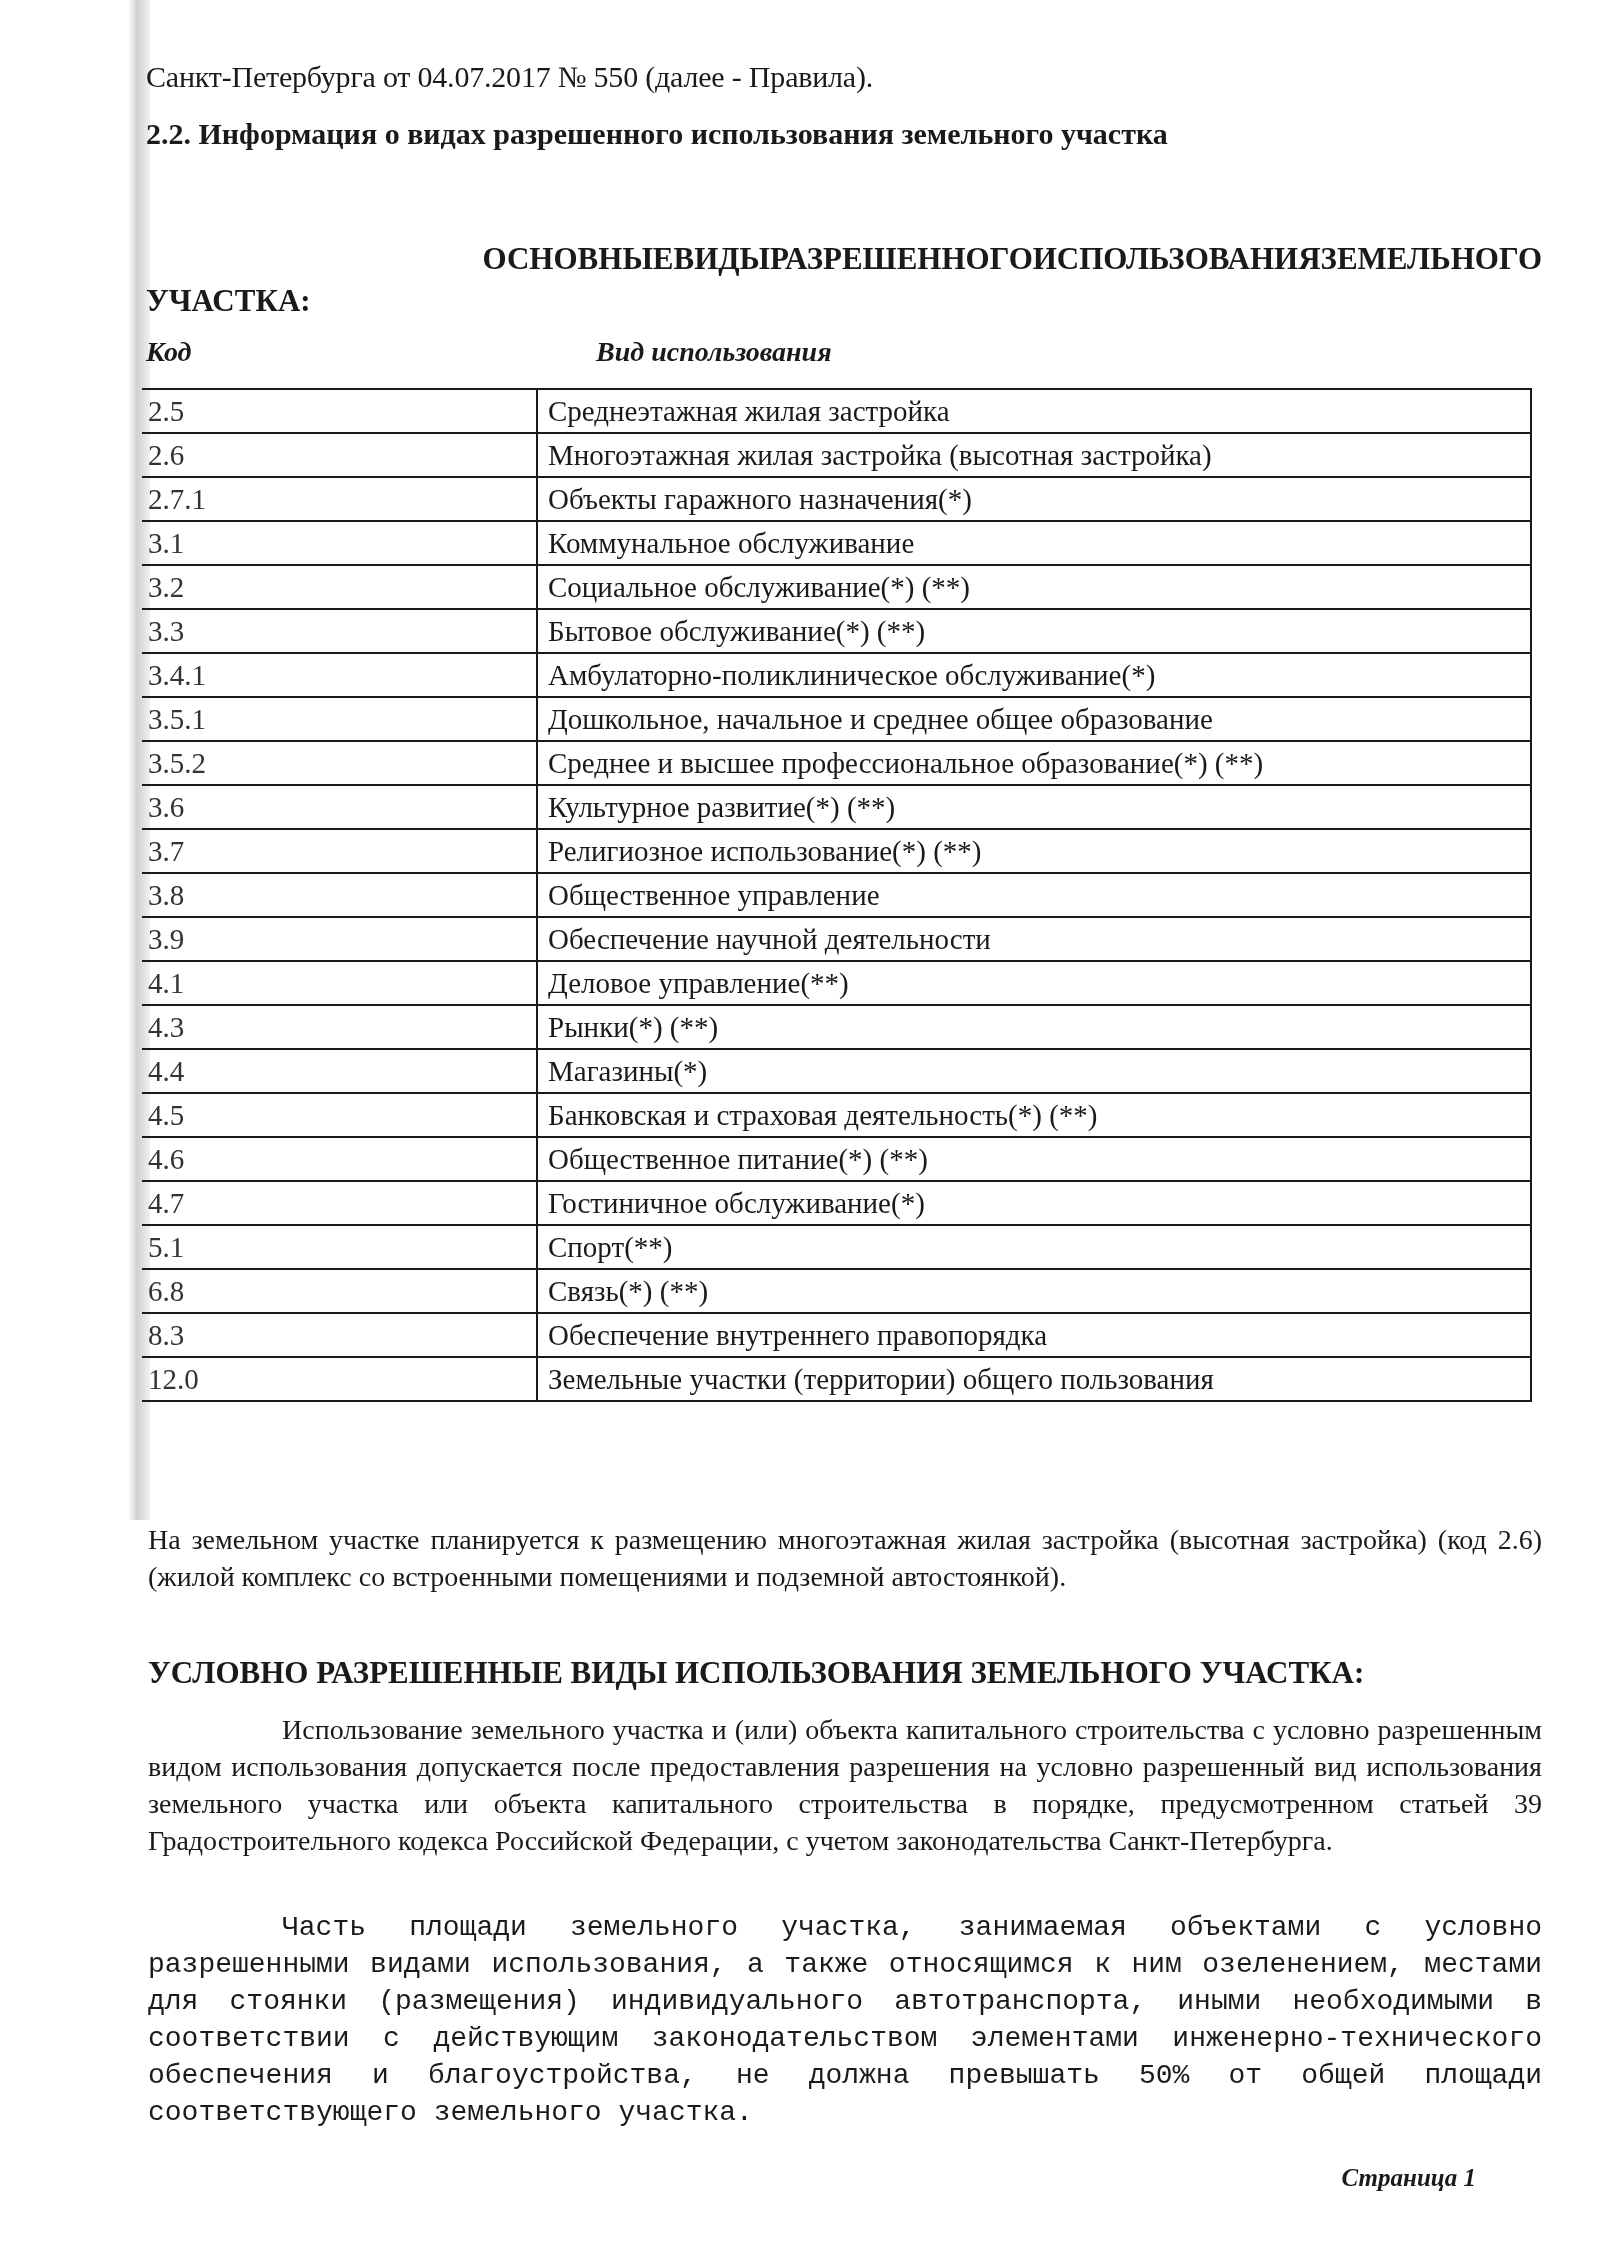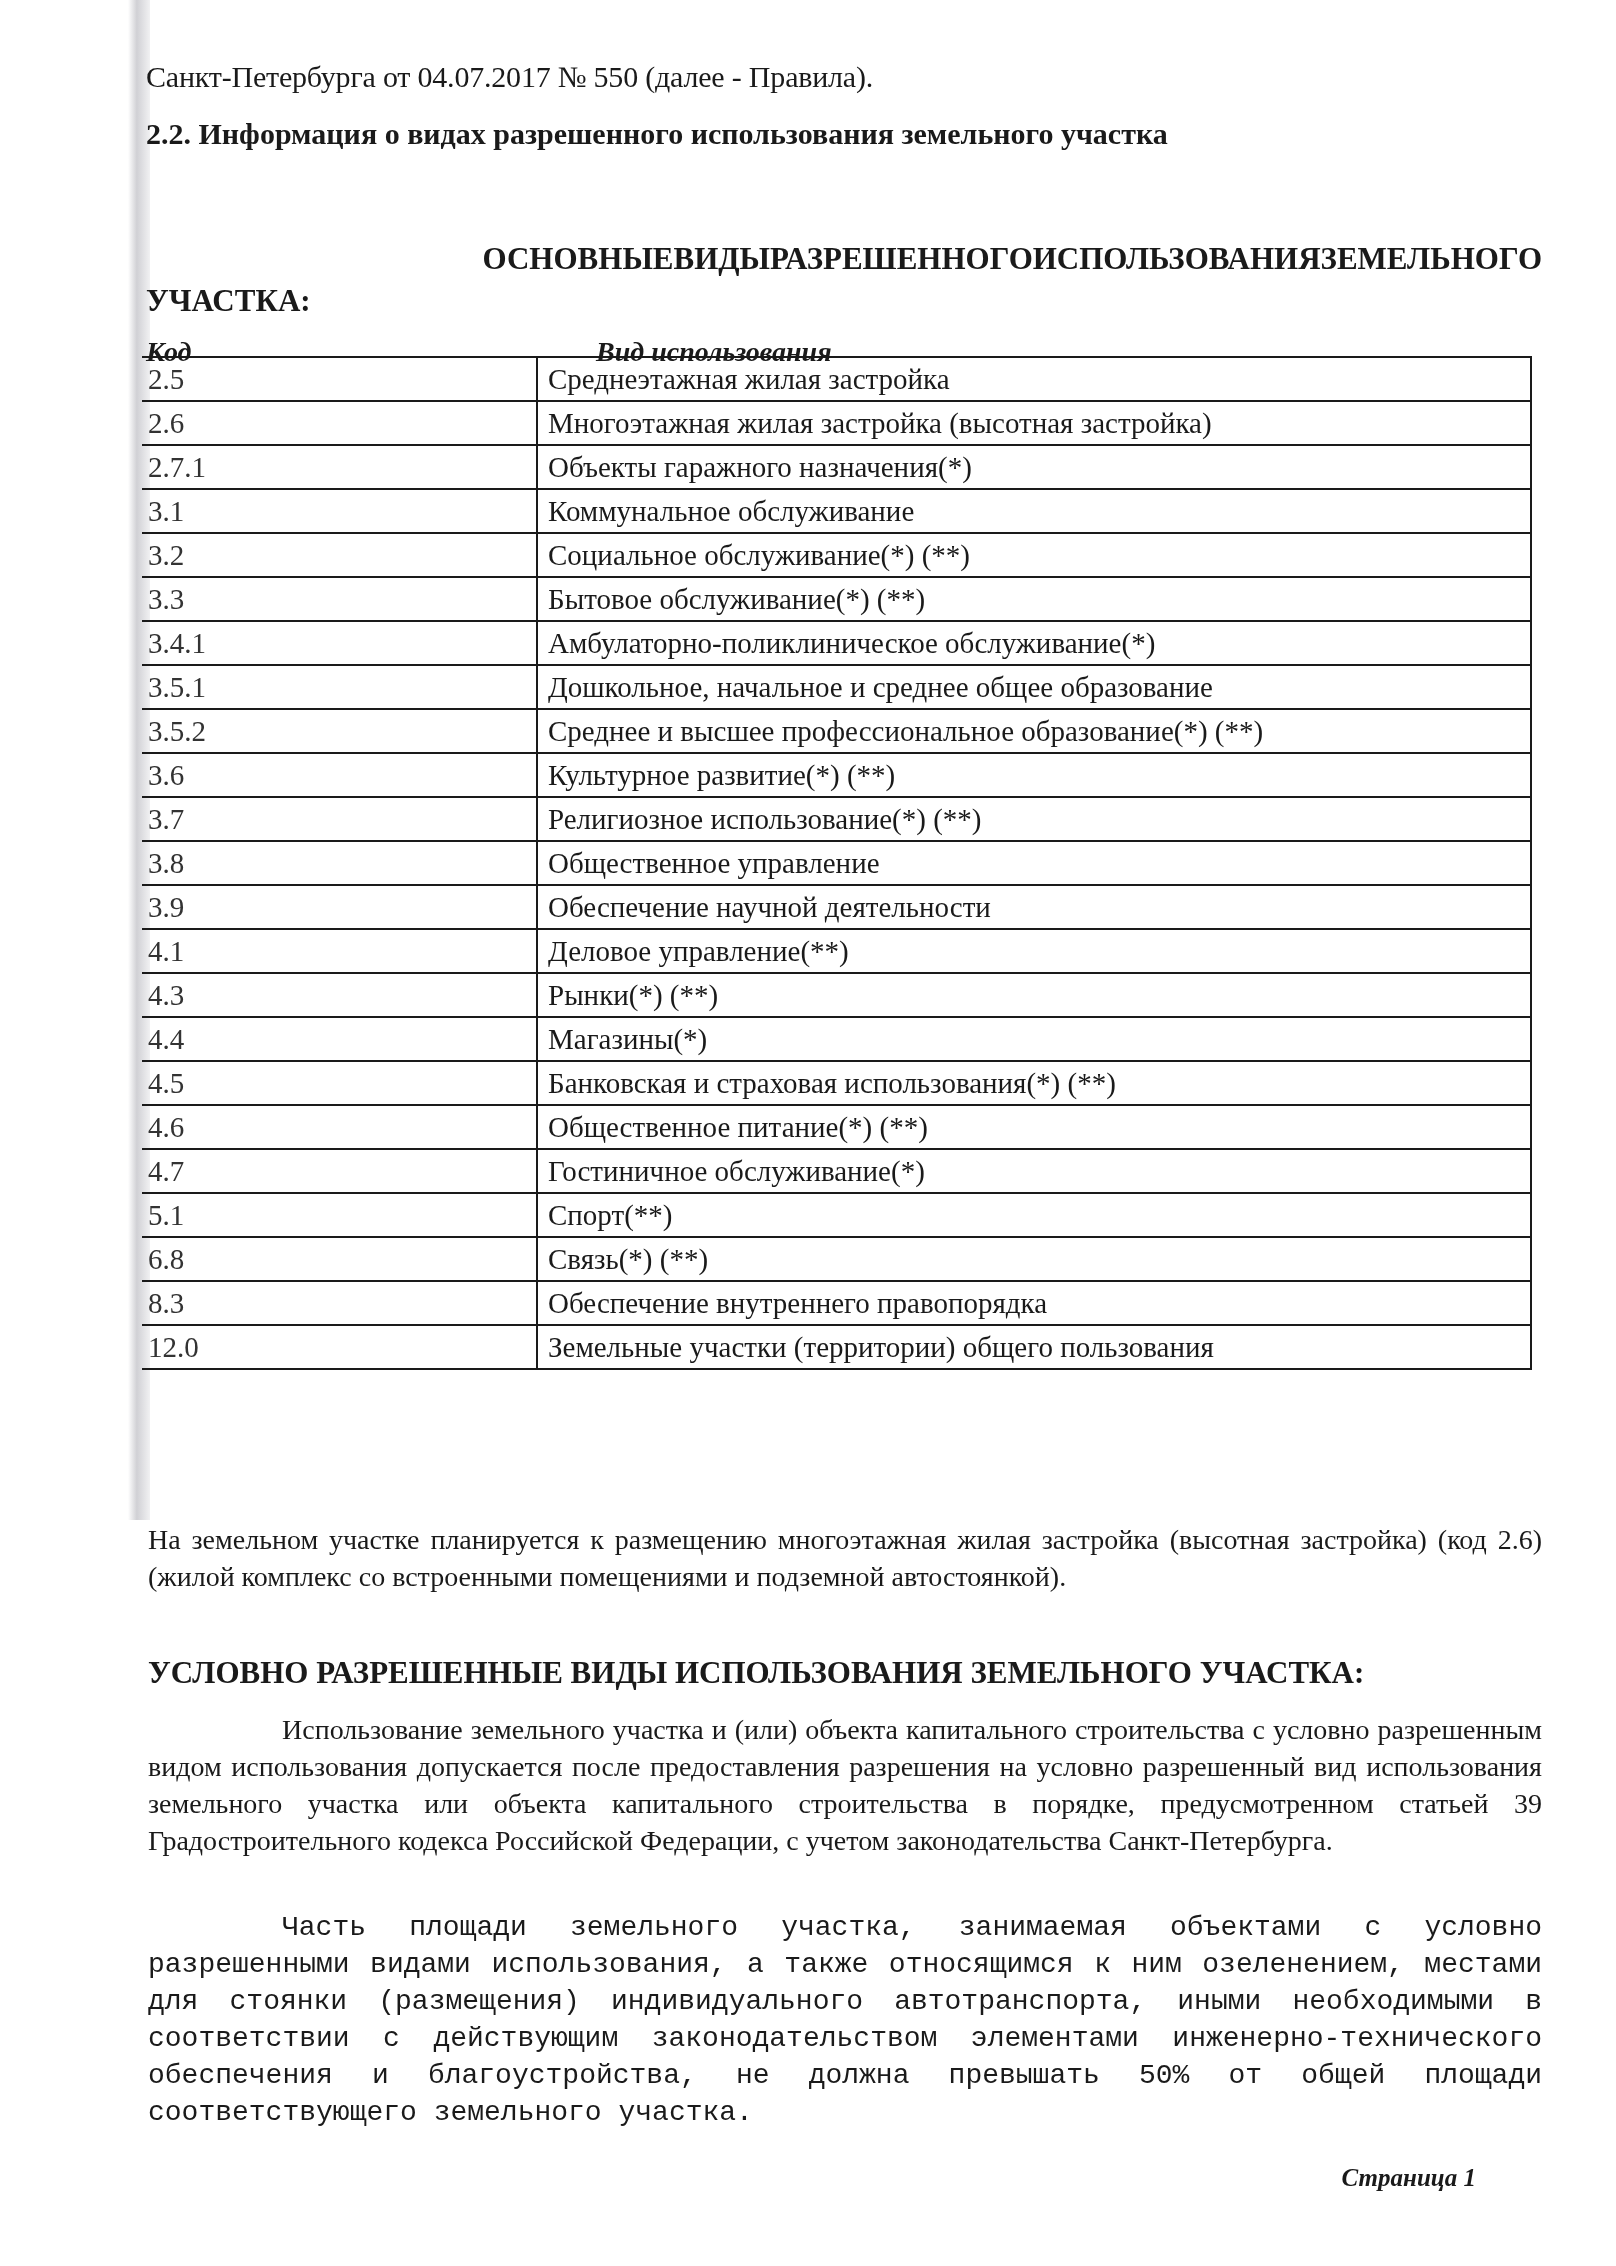--- a/index.html
+++ b/index.html
@@ -29,21 +29,21 @@
       font-size: 31px; font-weight: bold; line-height: 42px;
     }
     .main-heading .row1 { display: flex; justify-content: flex-end; }
     .col-head {
       position: absolute; top: 336px;
       font-size: 28px; font-style: italic; font-weight: bold;
     }
     .col-head.code { left: 146px; }
     .col-head.use  { left: 596px; }
     table.uses {
-      position: absolute; left: 142px; top: 356px; width: 1390px;
+      position: absolute; left: 142px; top: 388px; width: 1390px;
       border-collapse: collapse;
     }
     table.uses td {
       border: 2px solid #1a1a1a;
       height: 42px; padding: 0 8px;
       font-size: 29px; line-height: 42px;
       vertical-align: middle;
       white-space: nowrap;
     }
     table.uses td.code { width: 380px; padding-left: 6px; color: #333; }
@@ -151,21 +151,21 @@
         <tr>
           <td class="code">4.3</td>
           <td class="use">Рынки(*) (**)</td>
         </tr>
         <tr>
           <td class="code">4.4</td>
           <td class="use">Магазины(*)</td>
         </tr>
         <tr>
           <td class="code">4.5</td>
-          <td class="use">Банковская и страховая использования(*) (**)</td>
+          <td class="use">Банковская и страховая деятельность(*) (**)</td>
         </tr>
         <tr>
           <td class="code">4.6</td>
           <td class="use">Общественное питание(*) (**)</td>
         </tr>
         <tr>
           <td class="code">4.7</td>
           <td class="use">Гостиничное обслуживание(*)</td>
         </tr>
         <tr>

